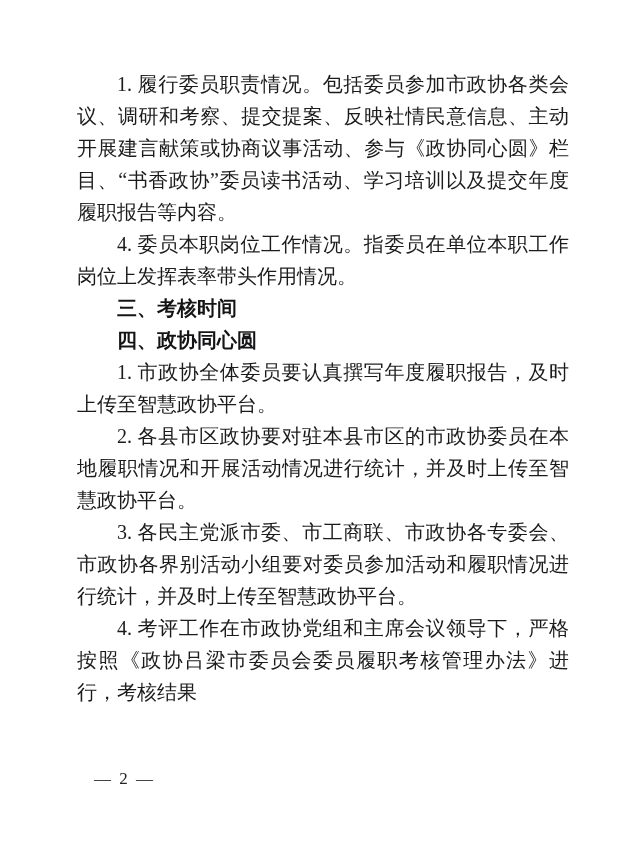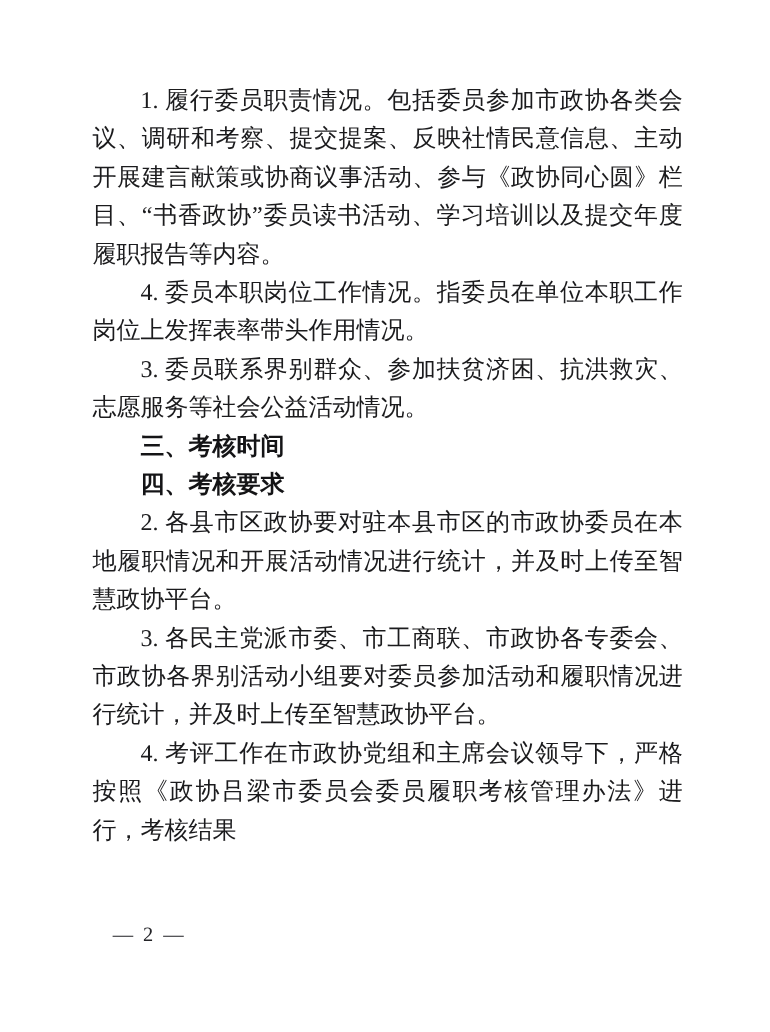--- a/index.html
+++ b/index.html
@@ -52,21 +52,21 @@
       font-family: "Liberation Serif", "DejaVu Serif", serif;
     }
   </style>
 </head>
 <body>
 
 <div class="page">
   <div class="content">
     <p class="body-para">1. 履行委员职责情况。包括委员参加市政协各类会议、调研和考察、提交提案、反映社情民意信息、主动开展建言献策或协商议事活动、参与《政协同心圆》栏目、“书香政协”委员读书活动、学习培训以及提交年度履职报告等内容。</p>
     <p class="body-para">4. 委员本职岗位工作情况。指委员在单位本职工作岗位上发挥表率带头作用情况。</p>
-    <p class="body-para">3. 委员联系界别群众、参加扶贫济困、抗洪救灾、志愿服务等社会公益活动情况。</p>
     <h2 class="section-heading">三、考核时间</h2>
-    <h2 class="section-heading">四、考核要求</h2>
+    <h2 class="section-heading">四、政协同心圆</h2>
+    <p class="body-para">1. 市政协全体委员要认真撰写年度履职报告，及时上传至智慧政协平台。</p>
     <p class="body-para">2. 各县市区政协要对驻本县市区的市政协委员在本地履职情况和开展活动情况进行统计，并及时上传至智慧政协平台。</p>
     <p class="body-para">3. 各民主党派市委、市工商联、市政协各专委会、市政协各界别活动小组要对委员参加活动和履职情况进行统计，并及时上传至智慧政协平台。</p>
     <p class="body-para">4. 考评工作在市政协党组和主席会议领导下，严格按照《政协吕梁市委员会委员履职考核管理办法》进行，考核结果</p>
   </div>
   <div class="page-number">— 2 —</div>
 </div>
 
 </body></html>

